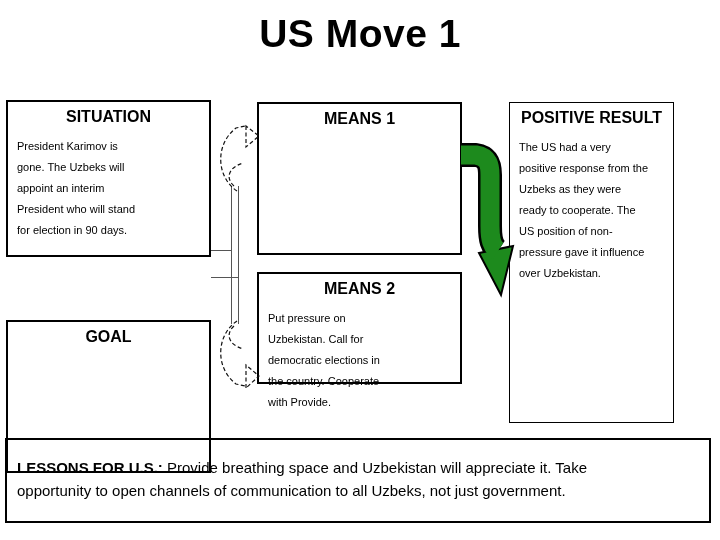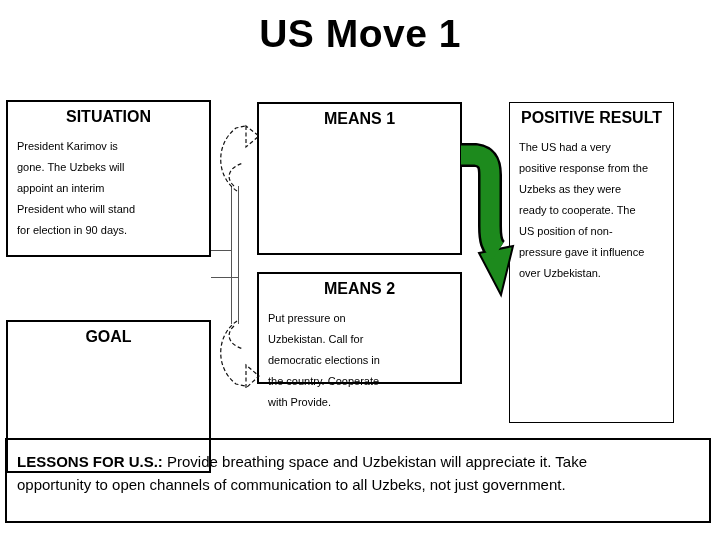--- a/index.html
+++ b/index.html
@@ -22,21 +22,21 @@
     margin-top:10px; padding:0 8px 0 9px;
     font-size:11px; line-height:21px; white-space:pre-line;
   }
   #situation-box { left:6px;   top:100px; width:205px; height:157px; }
   #goal-box      { left:6px;   top:272px; width:205px; height:153px;margin-top:48px; }
   #means1-box    { left:257px; top:102px; width:205px; height:153px; }
   #means2-box    { left:257px; top:272px; width:205px; height:112px; }
   #positive-box  { left:509px; top:102px; width:165px; height:321px; border-width:1.5px; }
   .lessons {
     position:absolute; left:5px; top:438px; width:706px; height:85px;
-    border:2px solid #000; box-sizing:border-box; padding:10px 10px;
+    border:2px solid #000; box-sizing:border-box; padding:16px 10px;
     font-size:15px; line-height:23px;
   }
   .lessons .label { font-weight:bold; white-space:pre; }
   .lessons .text  { white-space:pre-line; }
   svg.overlay { position:absolute; left:0; top:0; width:720px; height:540px; pointer-events:none; }
 </style>
 </head>
 <body>
 
 <div class="slide-title">US Move 1</div>

